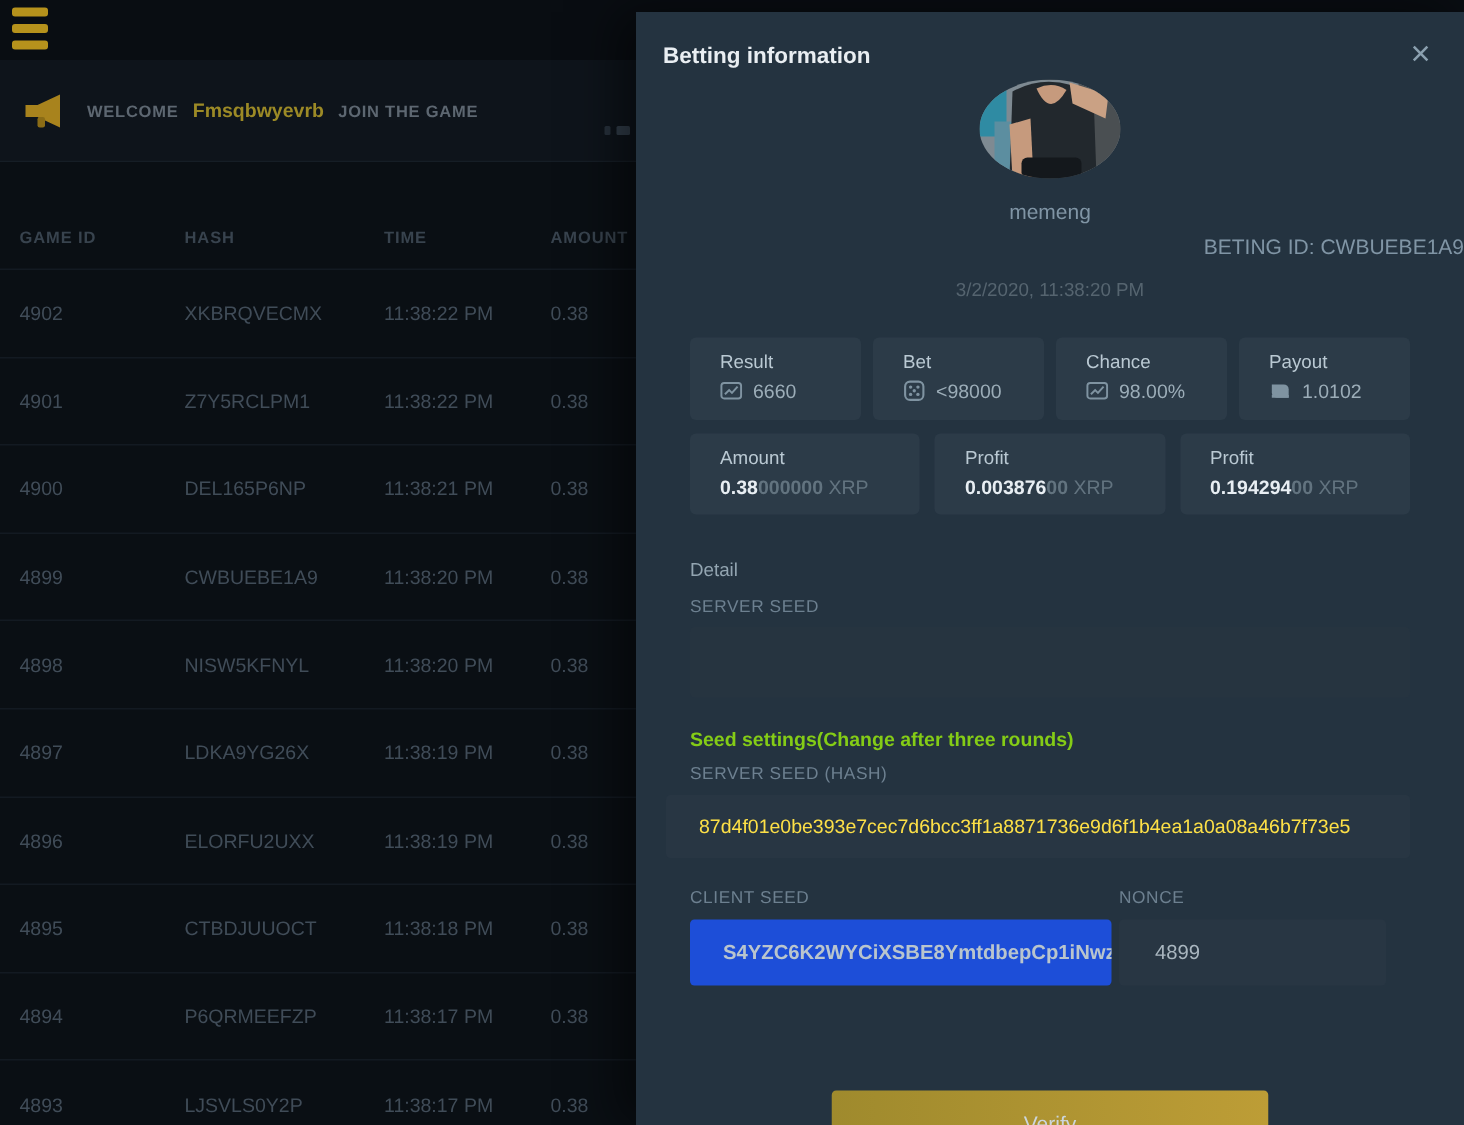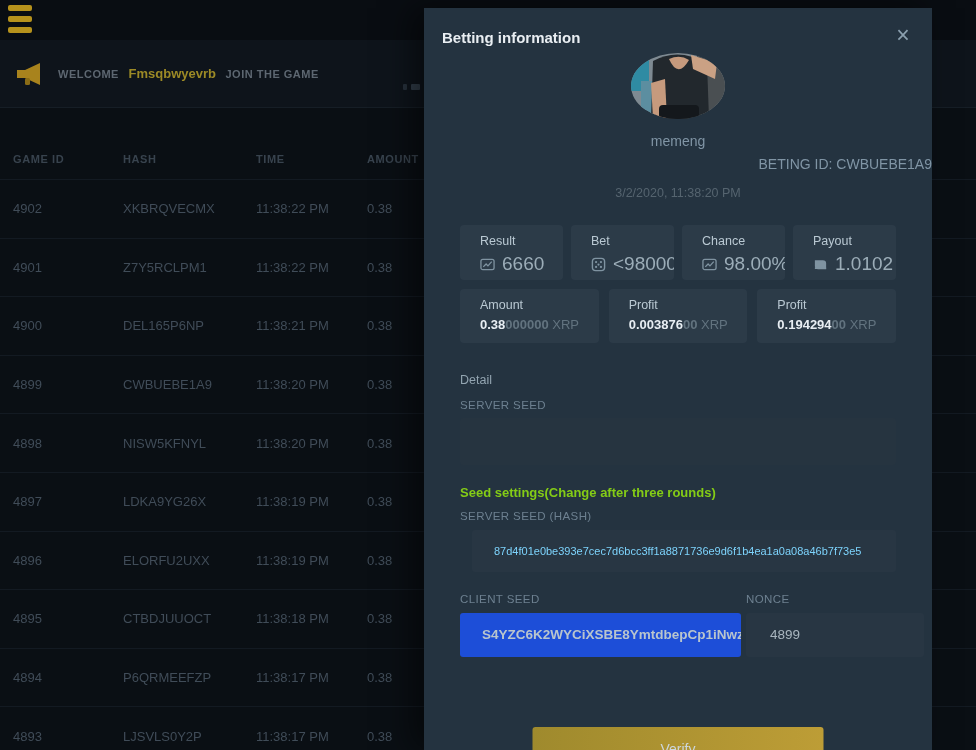--- a/index.html
+++ b/index.html
@@ -20,44 +20,44 @@
   .frag i { display:block; height:6px; border-radius:1px; }
   .frag i:first-child { width:4px; background:#27313c; }
   .frag i:last-child { flex:1; background:#313d49; }
 
   .table-panel { position:absolute; left:0; top:107px; right:0; bottom:0; background:#0a0f14; border-top:1px solid #161e26; }
   .thead, .trow { display:grid; grid-template-columns:110px 133px 111px 1fr; padding-left:13px; align-items:center; }
   .thead { height:71px; align-items:end; padding-bottom:14px; color:#38434e; font-size:11px; font-weight:bold; letter-spacing:.6px; }
   .trow { height:58.6px; border-top:1px solid #131a22; color:#404c58; font-size:13px; cursor:pointer; }
 
   
-  .modal { position:absolute; left:424px; top:8px; width:508px; height:742px; background:#243340; box-shadow:-12px 0 30px rgba(0,0,0,.5); }
+  .modal { position:absolute; left:424px; top:8px; width:552px; height:742px; background:#243340; box-shadow:-12px 0 30px rgba(0,0,0,.5); }
   .m-title { position:absolute; left:18px; top:21px; color:#e9eef2; font-size:15px; font-weight:bold; }
   .m-close { position:absolute; right:16px; top:14px; width:26px; height:26px; color:#8ba0af; font-size:23px; line-height:26px; text-align:center; cursor:pointer; }
 
   .avatar { position:absolute; left:50%; top:45px; transform:translateX(-50%); width:94px; height:66px; border-radius:50%; overflow:hidden; background:#1c262e; }
   .u-name { position:absolute; left:0; right:0; top:125px; text-align:center; color:#8095a5; font-size:14px; }
   .u-bid  { position:absolute; left:0; right:0; top:148px; text-align:right; color:#8095a5; font-size:14px; }
   .u-date { position:absolute; left:0; right:0; top:178px; text-align:center; color:#55646f; font-size:12.5px; }
 
   .stats-row1 { position:absolute; left:36px; right:36px; top:217px; height:55px; display:flex; gap:8px; }
   .stats-row2 { position:absolute; left:36px; right:36px; top:281px; height:54px; display:flex; gap:10px; }
   .stat-card { flex:1; background:#2c3b48; border-radius:4px; padding:9px 8px 0 20px; overflow:hidden; }
   .stat-label { color:#bac9d3; font-size:12.5px; margin-bottom:5px; }
-  .stat-value { display:flex; align-items:center; gap:7px; color:#9cadb8; font-size:19px; }
+  .stat-value { display:flex; align-items:center; gap:7px; color:#9cadb8; font-size:13px; }
   .stat-value .s-icon { display:inline-flex; color:#7f93a1; }
   .amt-value { font-size:13px; color:#62737f; white-space:nowrap; }
   .amt-value .b { color:#e8eef3; font-weight:bold; }
   .amt-value .d { color:#62737f; font-weight:bold;text-align:right; }
   .detail-label { position:absolute; left:36px; top:365px; color:#93a5b1; font-size:12.5px; }
   .seed-label { position:absolute; left:36px; top:391px; color:#6d8090; font-size:11.5px; letter-spacing:.4px; }
   .seed-input { position:absolute; left:36px; right:36px; top:410px; height:47px; background:#263440; border-radius:3px; border:none; color:#9aa8b2; font-size:13px; padding:0 20px; font-family:"Liberation Sans",sans-serif; }
   .seed-settings { position:absolute; left:36px; top:477px; color:#84cc16; font-size:13px; font-weight:bold; }
   .hash-label { position:absolute; left:36px; top:502px; color:#6d8090; font-size:11.5px; letter-spacing:.4px; }
-  .hash-box { position:absolute; left:48px; right:36px; top:522px; height:42px; background:#283643; border-radius:3px; color:#7dd3fc; font-size:11px; line-height:42px; padding:0 0 0 22px; white-space:nowrap; overflow:hidden; }
+  .hash-box { position:absolute; left:20px; right:36px; top:522px; height:42px; background:#283643; border-radius:3px; color:#fde047; font-size:13px; line-height:42px; padding:0 0 0 22px; white-space:nowrap; overflow:hidden; }
   .client-label { position:absolute; left:36px; top:585px; color:#6d8090; font-size:11.5px; letter-spacing:.4px; }
   .nonce-label { position:absolute; left:322px; top:585px; color:#6d8090; font-size:11.5px; letter-spacing:.4px; }
   .client-box { position:absolute; left:36px; top:605px; width:281px; height:44px; background:#1d4ed8; border-radius:3px; color:#b9c5cd; font-size:13.5px; font-weight:bold; line-height:44px; padding-left:22px; white-space:nowrap; overflow:hidden; }
   .nonce-box { position:absolute; left:322px; top:605px; width:178px; height:44px; background:#283643; border-radius:3px; color:#a9b6bf; font-size:13.5px; line-height:44px; padding-left:24px; white-space:nowrap; overflow:hidden; }
   .verify-btn { position:absolute; left:50%; transform:translateX(-50%); top:719px; width:291px; height:44px; border:none; border-radius:3px; background:linear-gradient(90deg,#9f8a2d,#bd9d36); color:#ccd6dc; font-size:14px; font-family:"Liberation Sans",sans-serif; cursor:pointer; }
 </style>
 </head>
 <body>
 
 <div class="screen">

